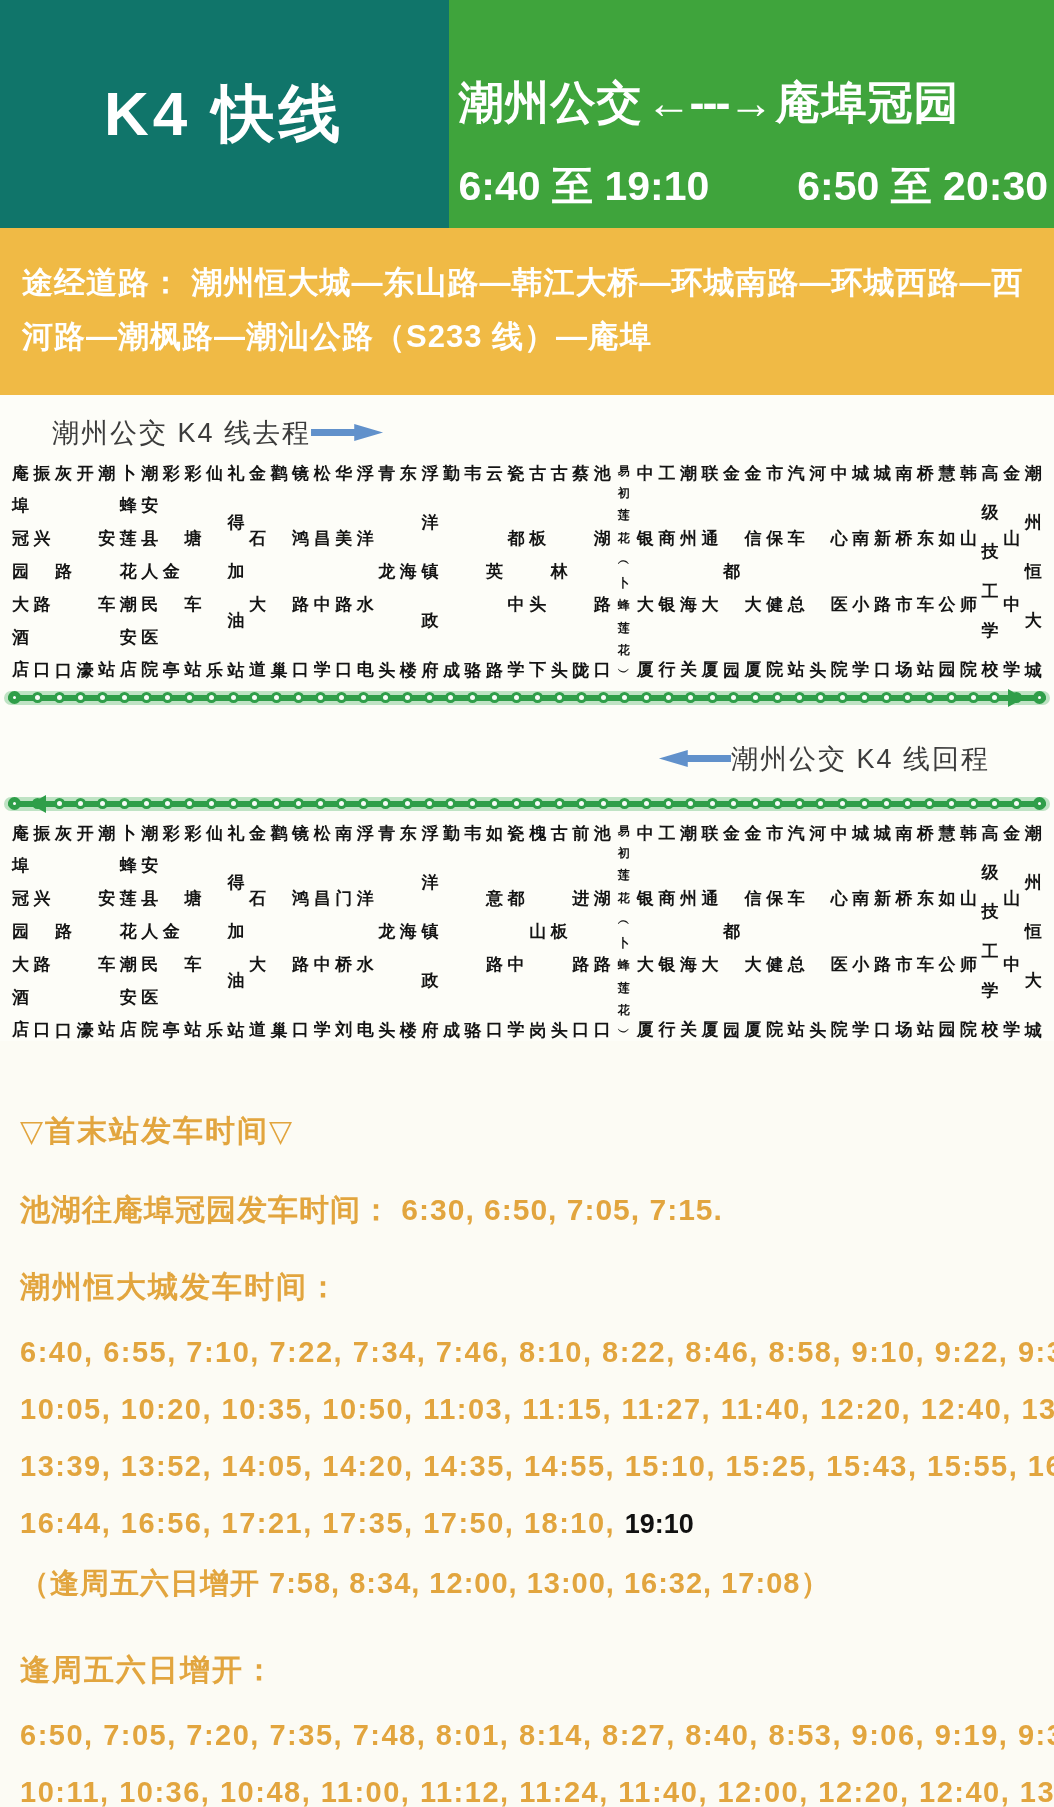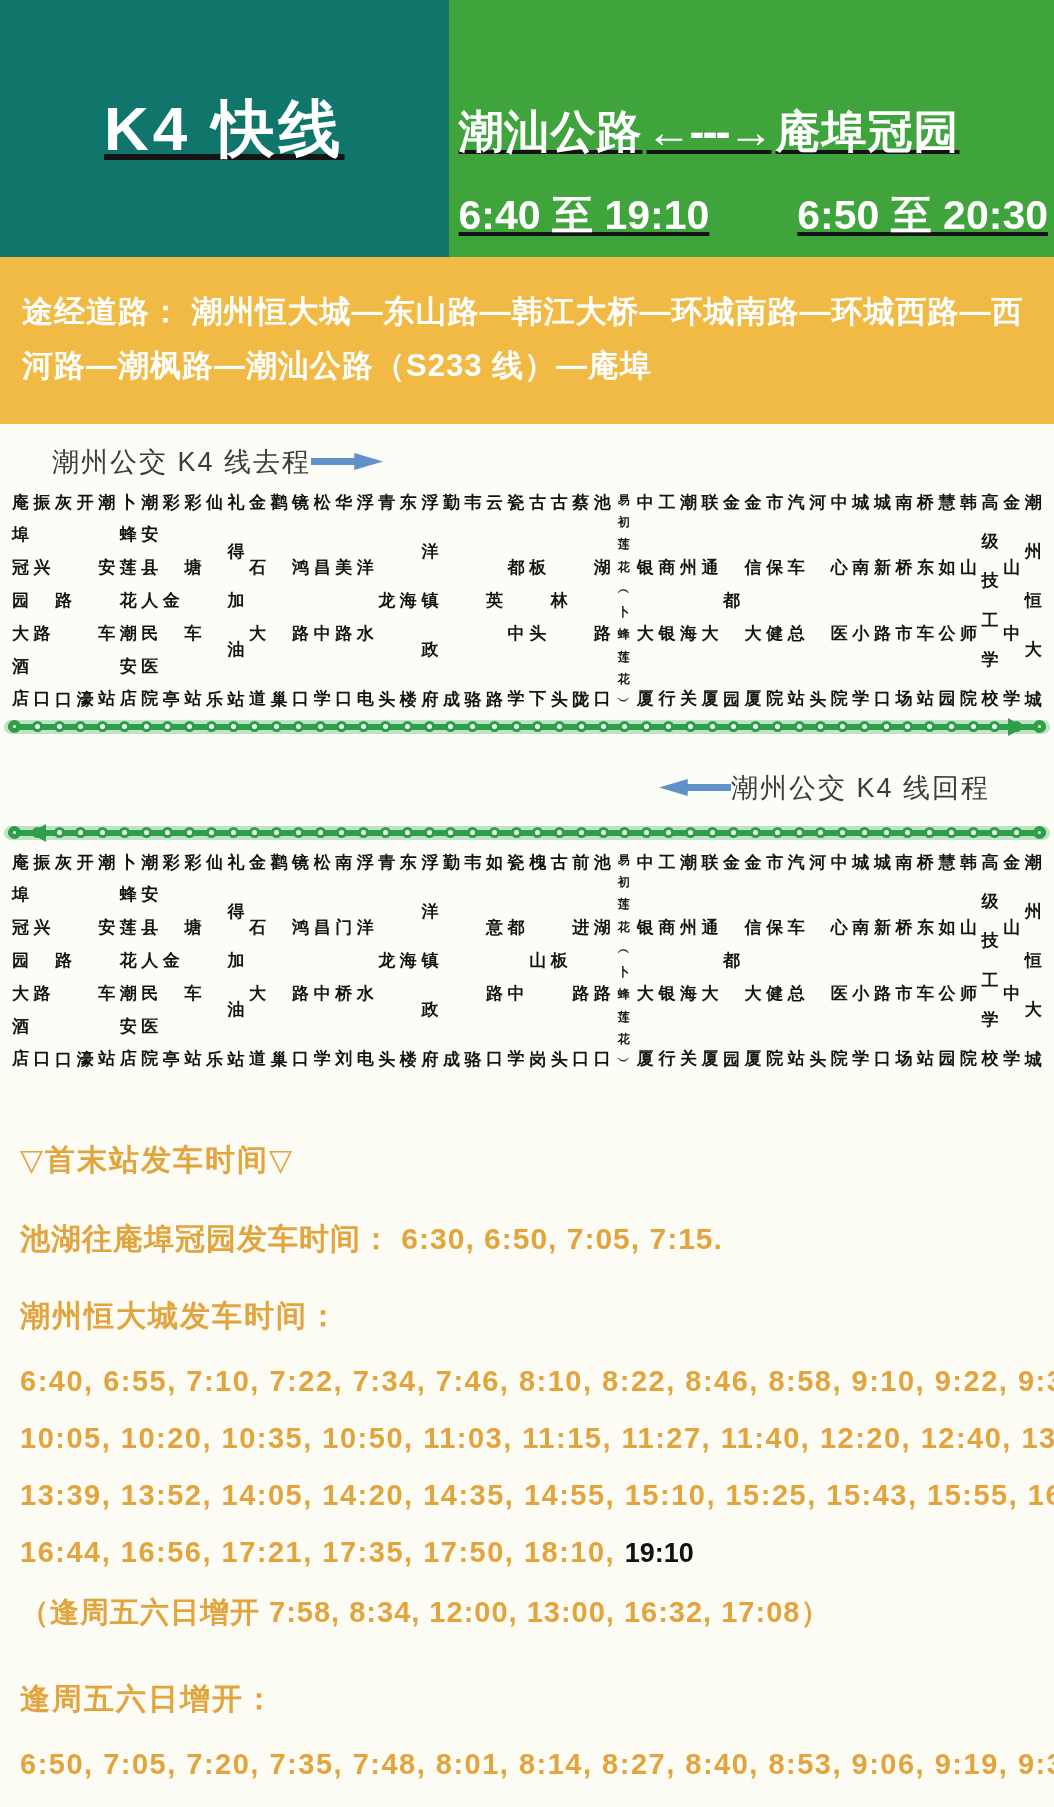--- a/index.html
+++ b/index.html
@@ -4,21 +4,21 @@
 <style>
   :root{
     --teal:#10756a; --green:#3fa43c; --yellow:#f0ba45; --orange:#e2a53e;
     --line-green:#2f9e49; --line-halo:#bfe3c4; --arrow-blue:#6191cb; --ink:#141414;
   }
   *{margin:0;padding:0;box-sizing:border-box;}
   body{width:1054px;font-family:"Liberation Sans","DejaVu Sans",sans-serif;background:#fcfbf4;color:var(--ink);}
   .poster{width:1054px;min-height:1807px;display:flex;flex-direction:column;}
 
   
-  header{display:flex;height:257px;text-decoration:underline;}
+  header{display:flex;height:228px;}
   .hdr-left{width:478px;background:var(--teal);display:flex;align-items:center;justify-content:center;}
   .hdr-left span{color:#fff;font-size:62px;font-weight:bold;letter-spacing:4px;}
   .hdr-right{flex:1;background:var(--green);color:#fff;display:flex;flex-direction:column;justify-content:flex-end;padding:0 6px 12px 10px;}
   .hdr-route{font-size:45px;font-weight:bold;letter-spacing:1px;white-space:nowrap;margin-bottom:26px;}
   .hdr-arrow{font-weight:bold;letter-spacing:-2px;padding:0 4px;}
   .hdr-times{display:flex;font-size:41px;font-weight:bold;margin-bottom:2px;}
   .hdr-times span{white-space:nowrap;text-align:right;}
   .hdr-times span + span{margin-left:88px;}
 
   
@@ -63,21 +63,21 @@
 <body>
 
 <div class="poster">
 
   <header>
     <div class="hdr-left">
       <span>K4 快线</span>
     </div>
     <div class="hdr-right">
       <div class="hdr-route">
-        <span>潮汕公路</span><span class="hdr-arrow">←---→</span><span>庵埠冠园</span>
+        <span>潮州公交</span><span class="hdr-arrow">←---→</span><span>庵埠冠园</span>
       </div>
       <div class="hdr-times">
         <span>6:40 至 19:10</span>
         <span>6:50 至 20:30</span>
       </div>
     </div>
   </header>
 
   <div class="roads">
     <p>途经道路： 潮州恒大城—东山路—韩江大桥—环城南路—环城西路—西河路—潮枫路—潮汕公路（S233 线）—庵埠</p>

